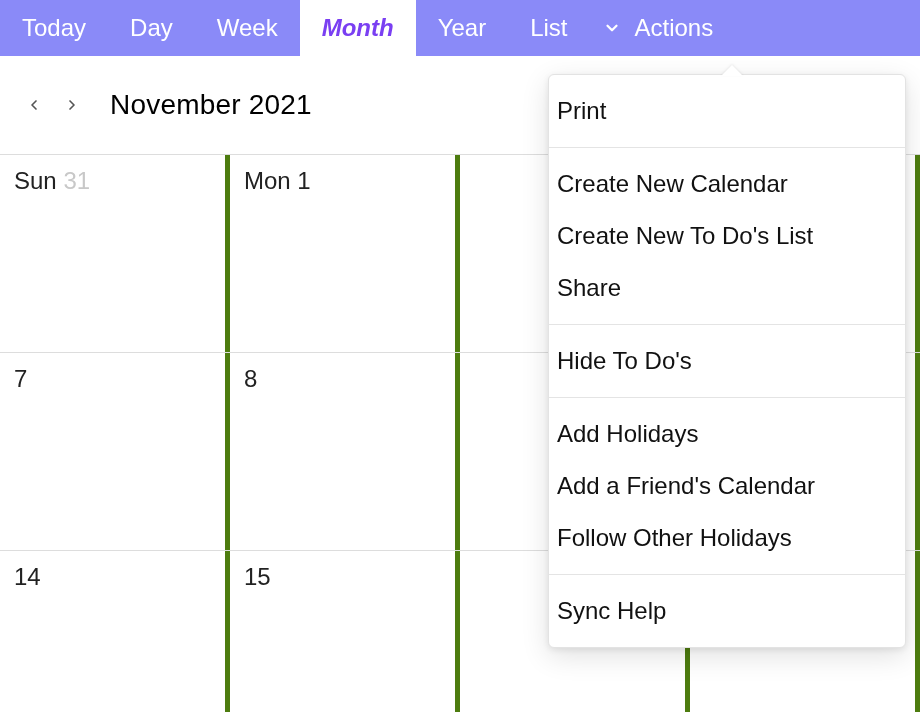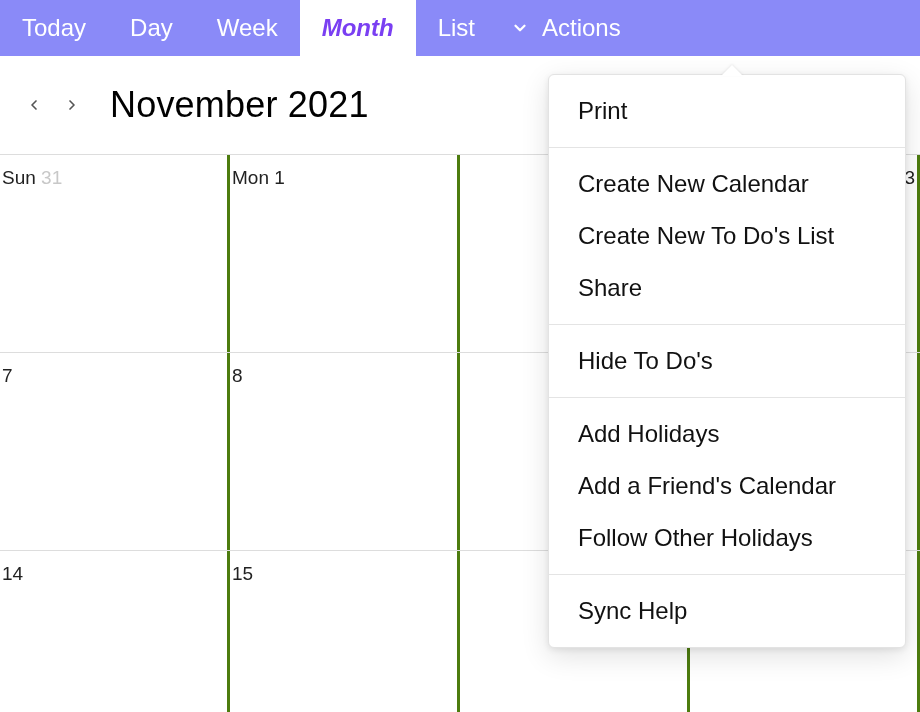--- a/index.html
+++ b/index.html
@@ -6,24 +6,24 @@
   html, body { width: 920px; height: 712px; overflow: hidden; font-family: -apple-system, "Helvetica Neue", Arial, sans-serif; background: #fff; color: #000; }
   .toolbar { display: flex; align-items: stretch; height: 56px; background: #8a8af8; color: #fff; font-size: 24px; font-weight: 500; }
   .toolbar-item { display: flex; align-items: center; justify-content: center; padding: 4px 22px; cursor: pointer; }
   .toolbar-item.active { background: #fff; color: #7a3ff2; font-weight: 700; font-style: italic; }
   .toolbar-actions { display: flex; align-items: center; padding: 0 22px 0 14px; cursor: pointer; gap: 13px; }
   .toolbar-actions .chev { display: inline-flex; }
   .toolbar-actions .chev svg { stroke: #fff; }
   .header { display: flex; align-items: center; height: 98px; padding: 0 20px; gap: 10px; }
   .nav-btn { width: 28px; height: 40px; display: flex; align-items: center; justify-content: center; cursor: pointer; }
   .nav-btn svg { stroke: #555; }
-  .month-title { font-size: 36px; font-weight: 400; margin-left: 14px; letter-spacing: 0.2px; }
+  .month-title { font-size: 28px; font-weight: 400; margin-left: 14px; letter-spacing: 0.2px; }
   .grid { position: relative; }
   .row { display: grid; grid-template-columns: 1fr 1fr 1fr 1fr; height: 198px; border-top: 1px solid #ddd; }
-  .cell { border-right: 3px solid #4d7c0f; padding: 12px 2px; font-size: 19px; color: #222; overflow: hidden; }
+  .cell { border-right: 5px solid #4d7c0f; padding: 12px 14px; font-size: 24px; color: #222; overflow: hidden; }
   .cell:first-child { border-left: none; }
   .cell .label { white-space: nowrap; }
   .dim { color: #c8c8c8; }
   .dropdown {
     position: absolute;
     top: 74px;
     left: 548px;
     width: 358px;
     background: #fff;
     border: 1px solid #e3e3e3;
@@ -39,30 +39,31 @@
     top: -10px;
     right: 162px;
     width: 0; height: 0;
     border-left: 11px solid transparent;
     border-right: 11px solid transparent;
     border-bottom: 11px solid #fff;
     filter: drop-shadow(0 -1px 1px rgba(0,0,0,0.08));
   }
   .dropdown-section { border-top: 1px solid #e4e4e4; padding: 10px 0; }
   .dropdown-section:first-child { border-top: none; }
-  .dropdown-item { padding: 12px 29px; cursor: pointer; white-space: nowrap; }
+  .dropdown-item { padding: 12px 8px; cursor: pointer; white-space: nowrap; }
 </style>
 </head>
 <body>
 
 <div class="toolbar">
   <div class="toolbar-item">Today</div>
   <div class="toolbar-item">Day</div>
   <div class="toolbar-item">Week</div>
   <div class="toolbar-item active">Month</div>
+  <div class="toolbar-item">Year</div>
   <div class="toolbar-item">List</div>
   <div class="toolbar-actions">
     <span class="chev">
       <svg width="18" height="18" viewBox="0 0 24 24" fill="none" stroke-width="3" stroke-linecap="round" stroke-linejoin="round">
           <polyline points="6 9 12 15 18 9"></polyline>
         </svg>
     </span>
     <span>Actions</span>
   </div>
 </div>

